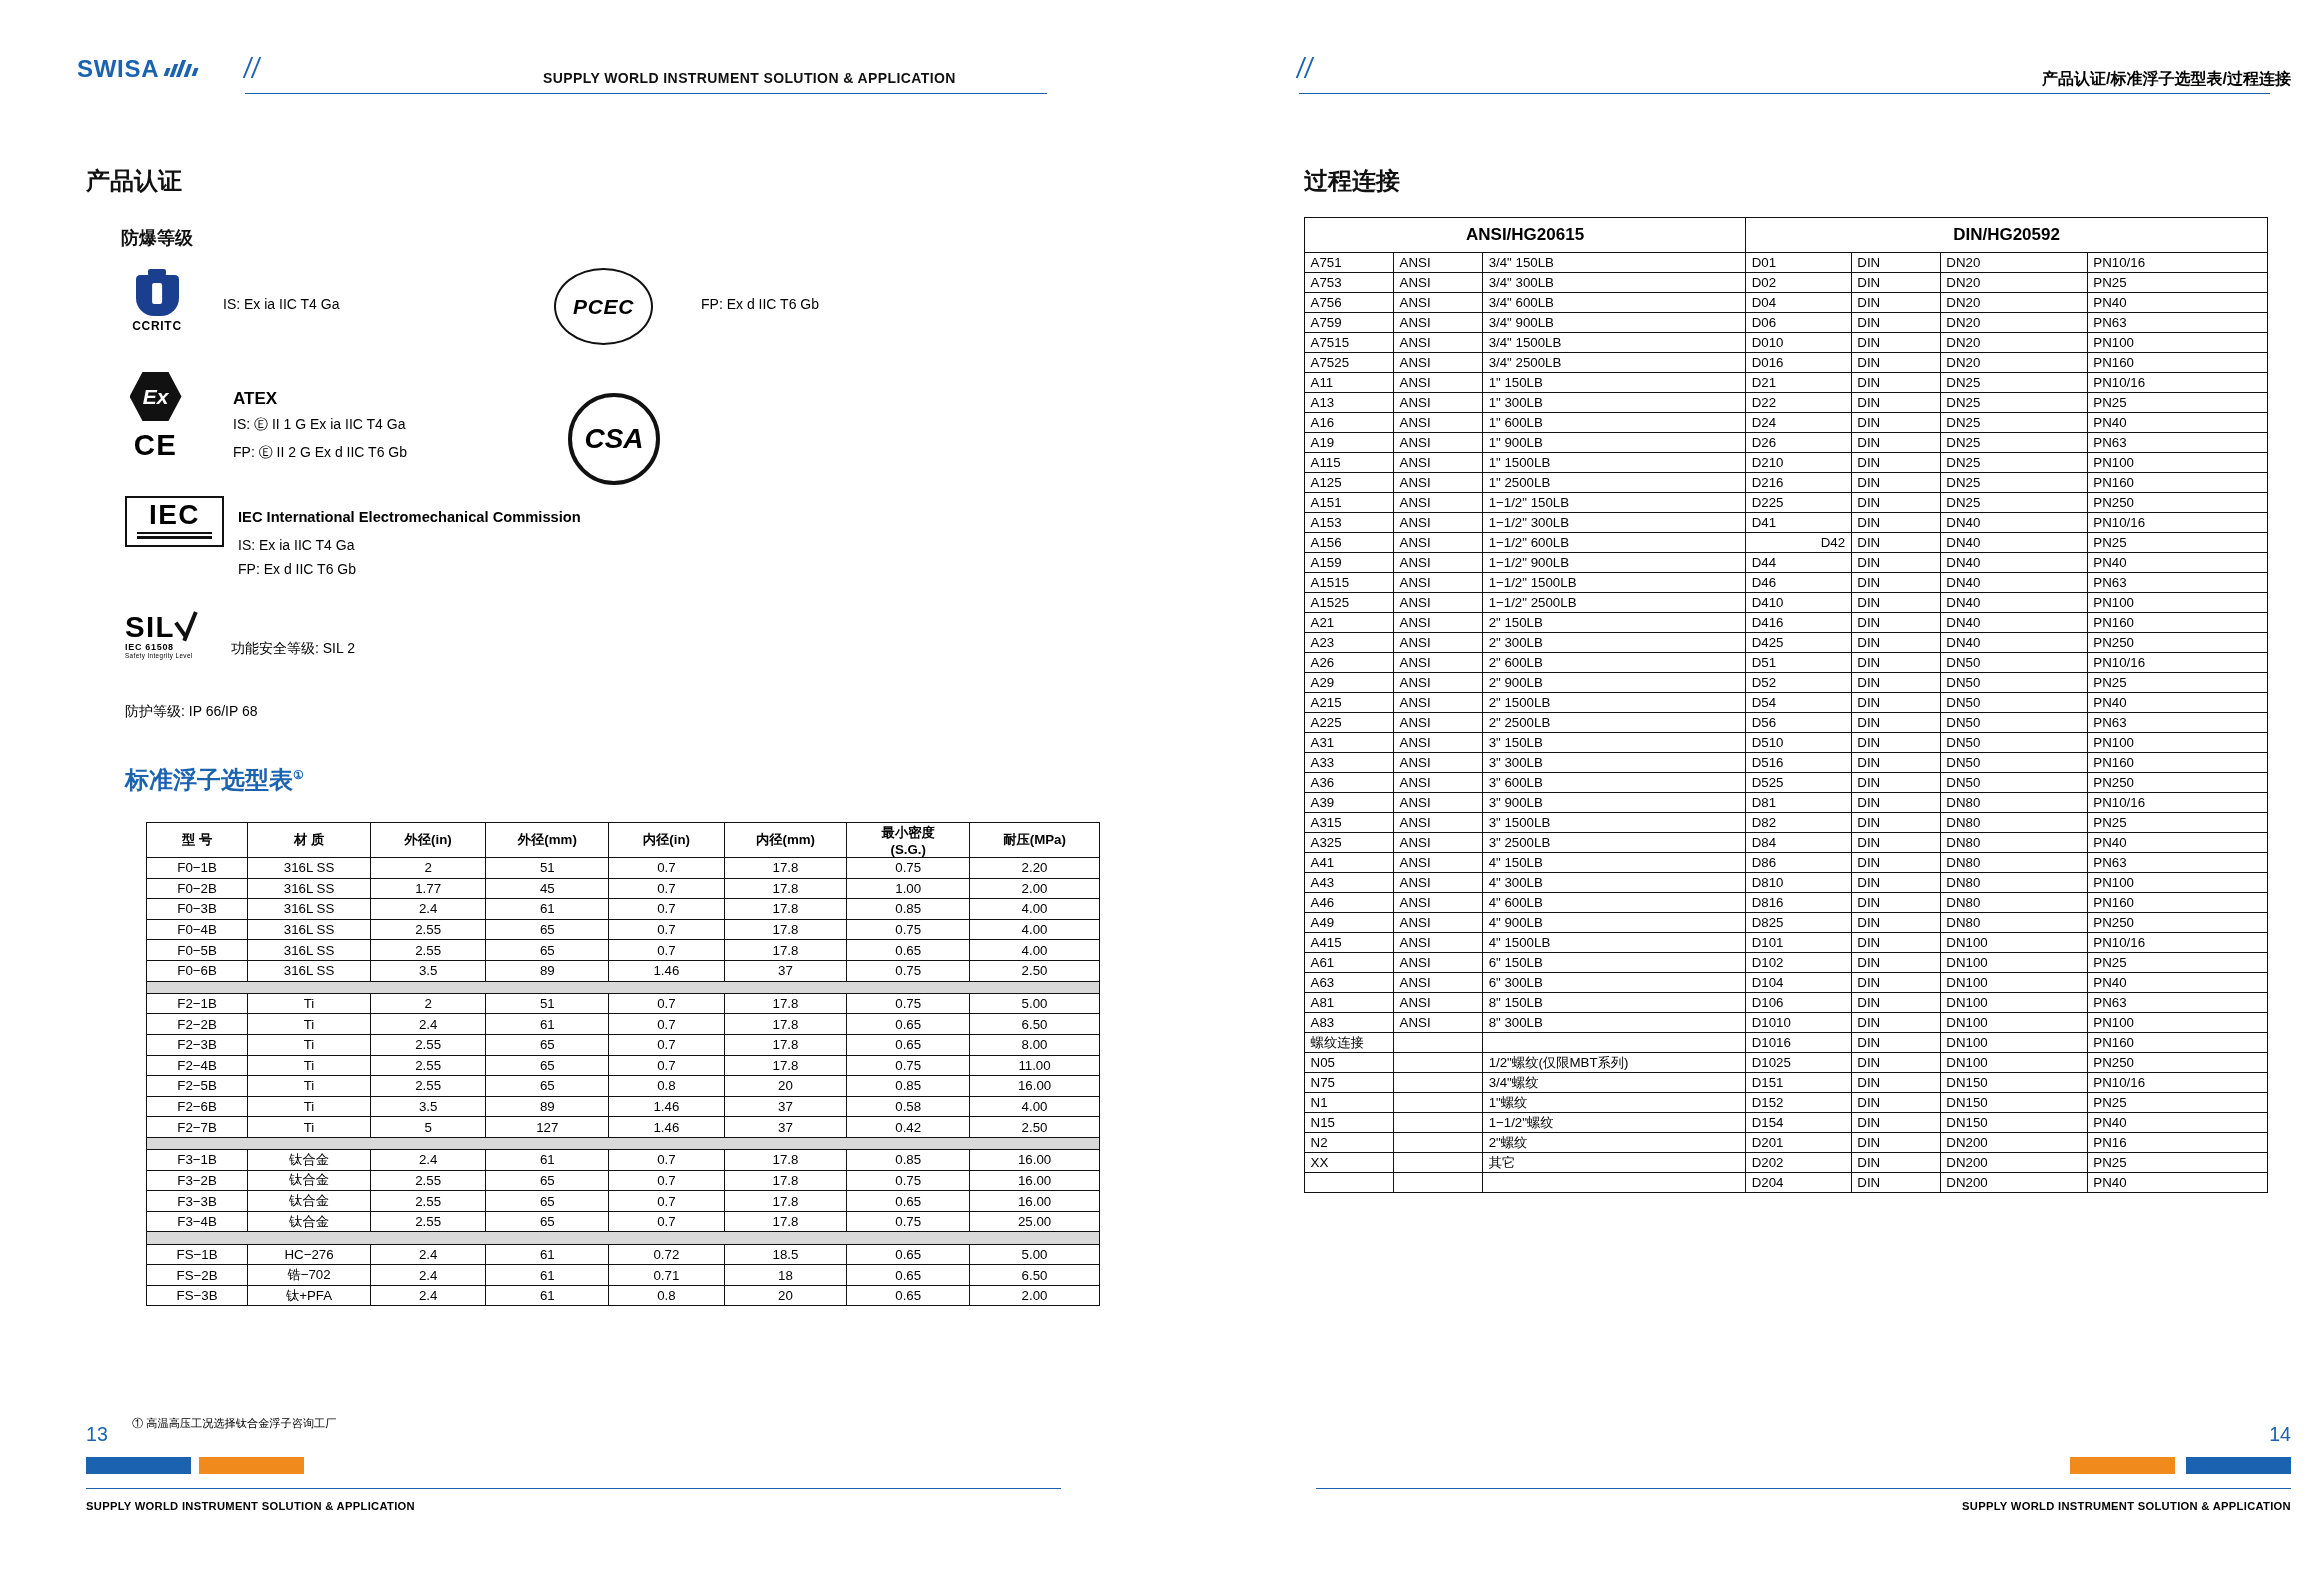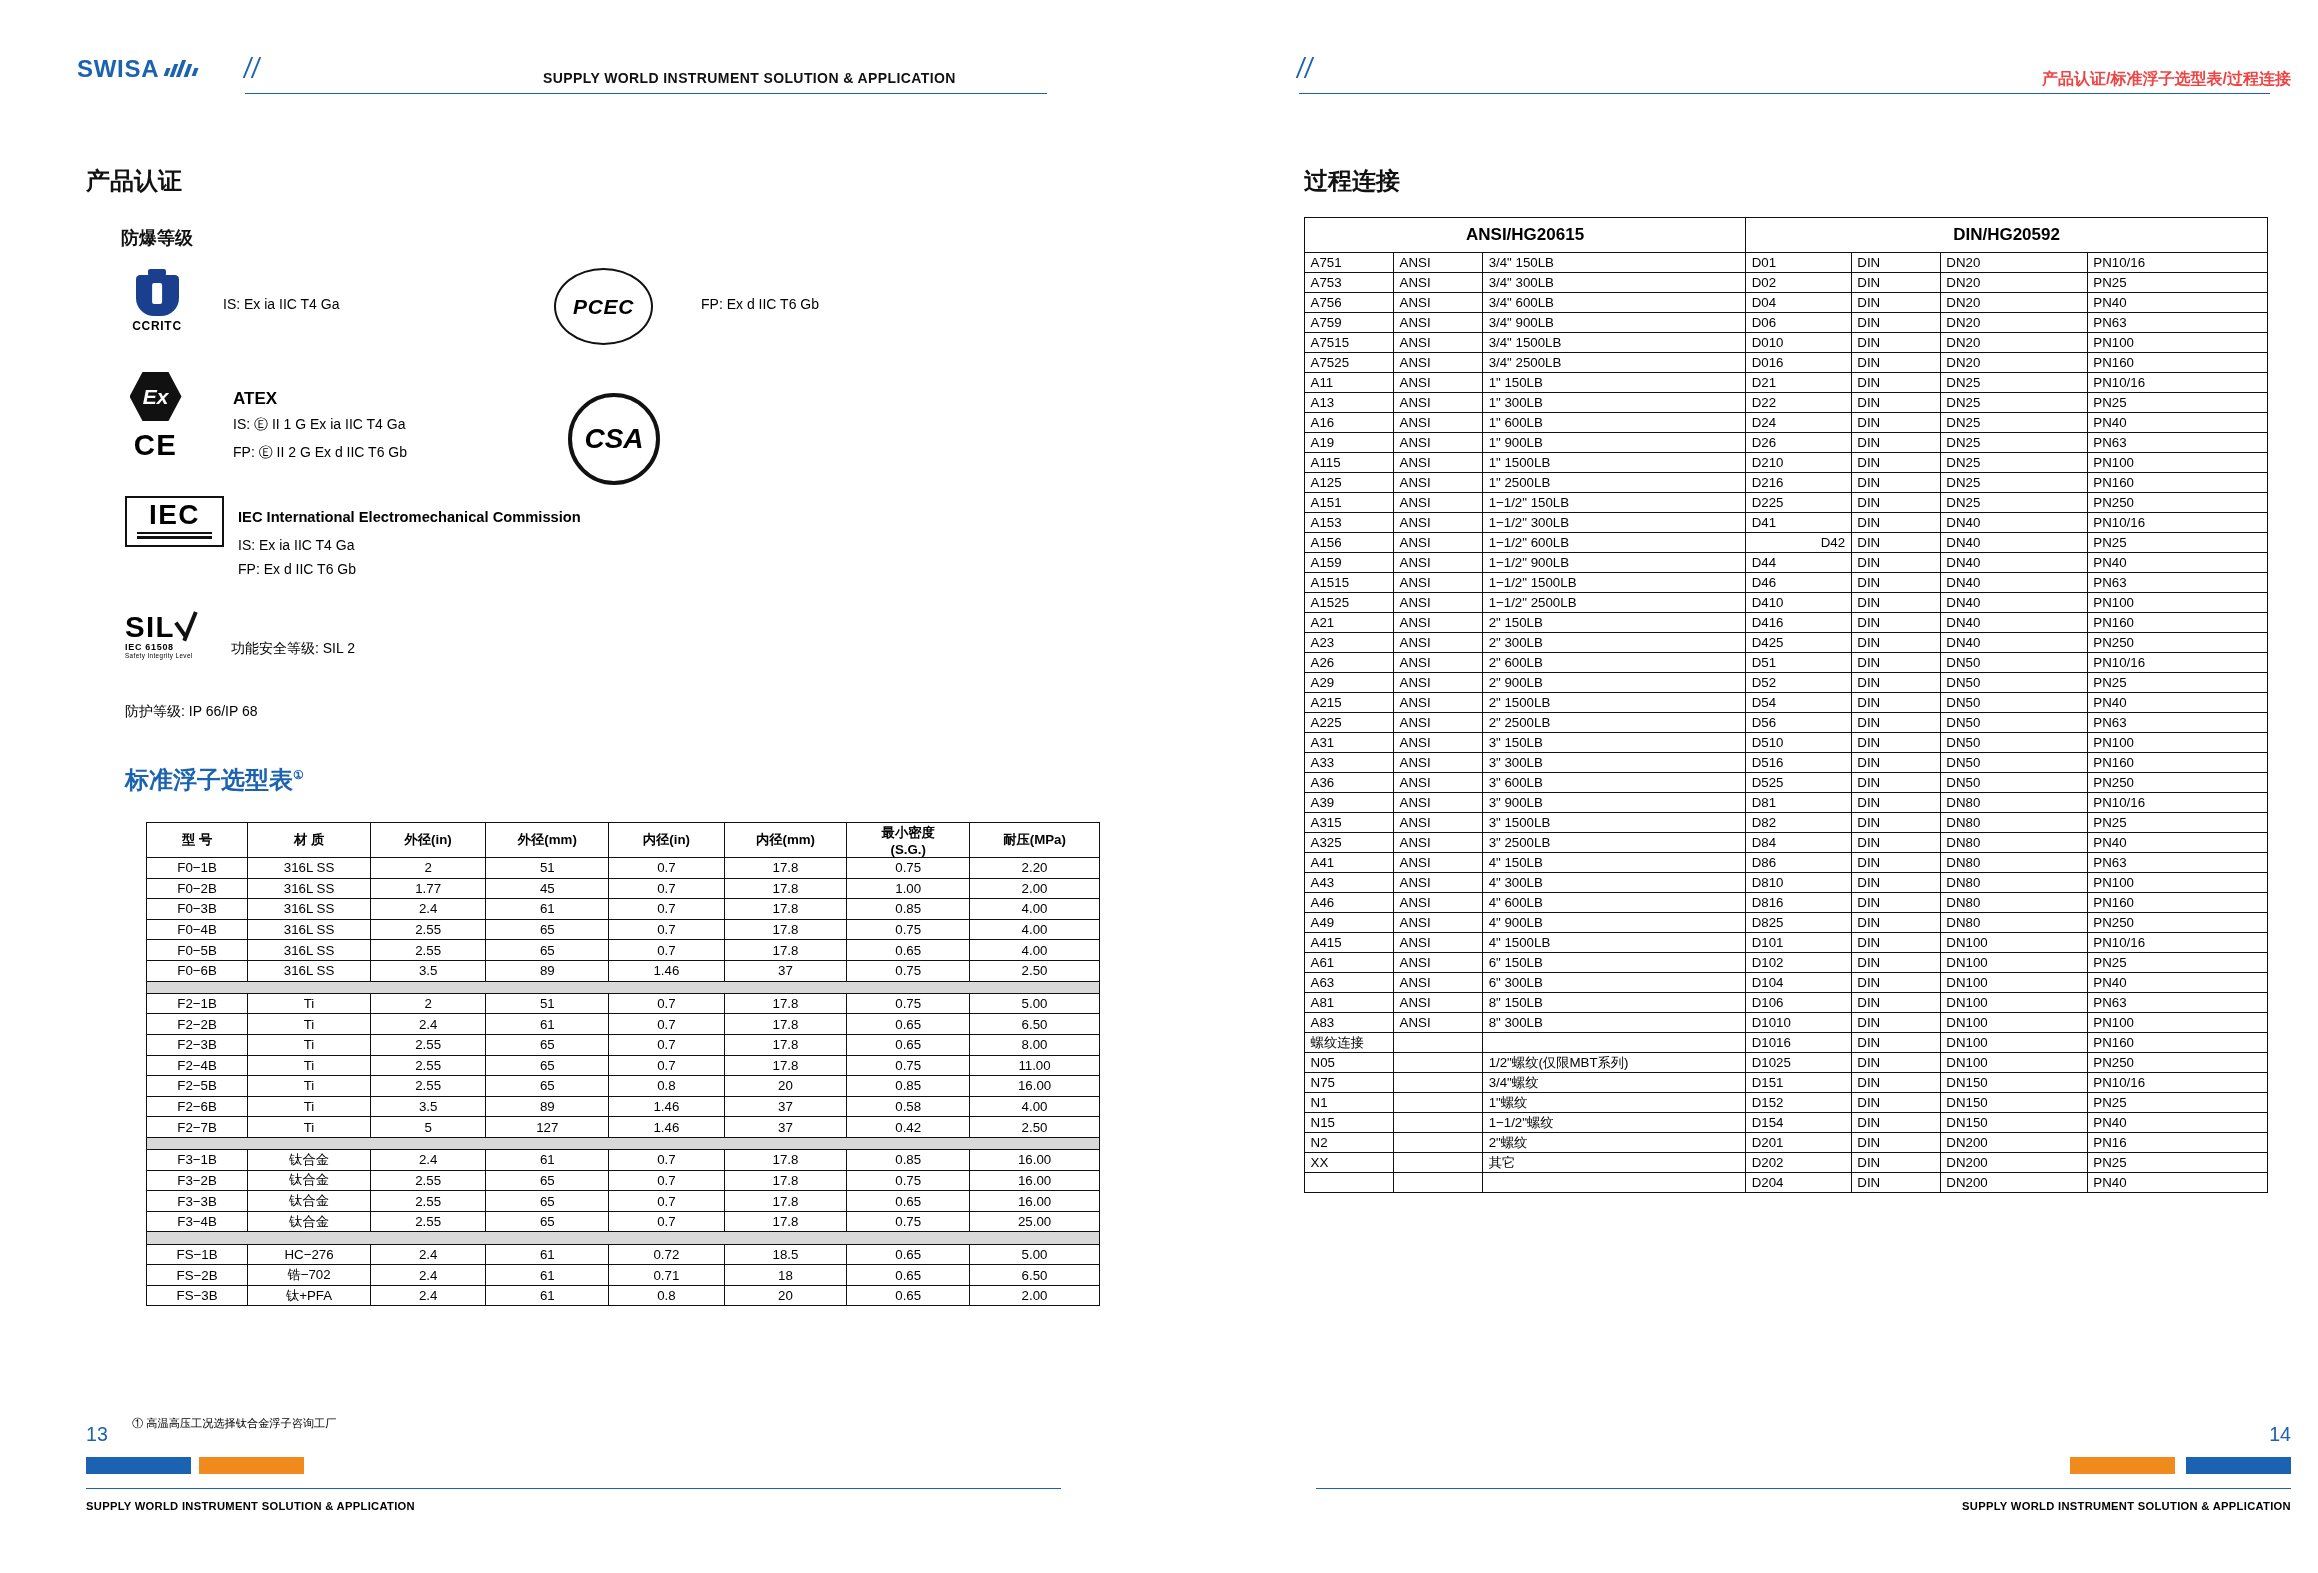--- a/index.html
+++ b/index.html
@@ -25,21 +25,21 @@
   .logo-swoosh span {
     position:absolute; bottom:1.4px; width:3.5px; background:#1b63b0; transform:skewX(-20deg);
   }
   .hdr-rule {
     position:absolute; height:1.4px; background:#1b63b0;
   }
   .hdr-title {
     position:absolute; font-size:14px; font-weight:bold; letter-spacing:0.4px;
     color:#111;
   }
-  .hdr-title-cn { font-size:16px; font-weight:bold; color:#ef4444; }
+  .hdr-title-cn { font-size:16px; font-weight:bold; color:#000000; }
   .hdr-marks { position:absolute; }
   .hdr-marks i {
     display:inline-block; width:2.1px; height:21px; background:#1b63b0;
     transform:skewX(-22deg); margin-right:5.6px;
   }
 
   
   .sec-title {
     position:absolute; font-size:24px; font-weight:bold; color:#111;
   }

